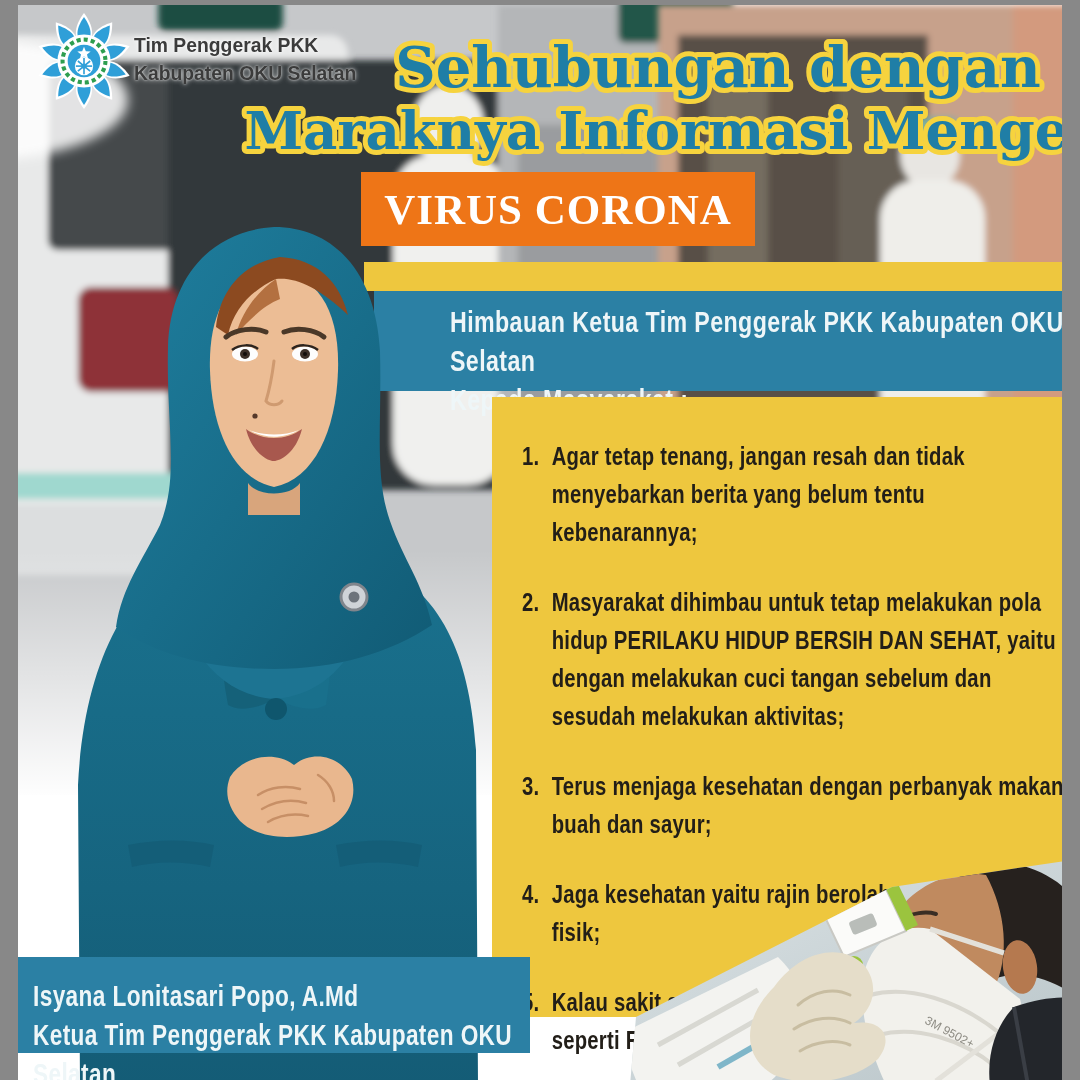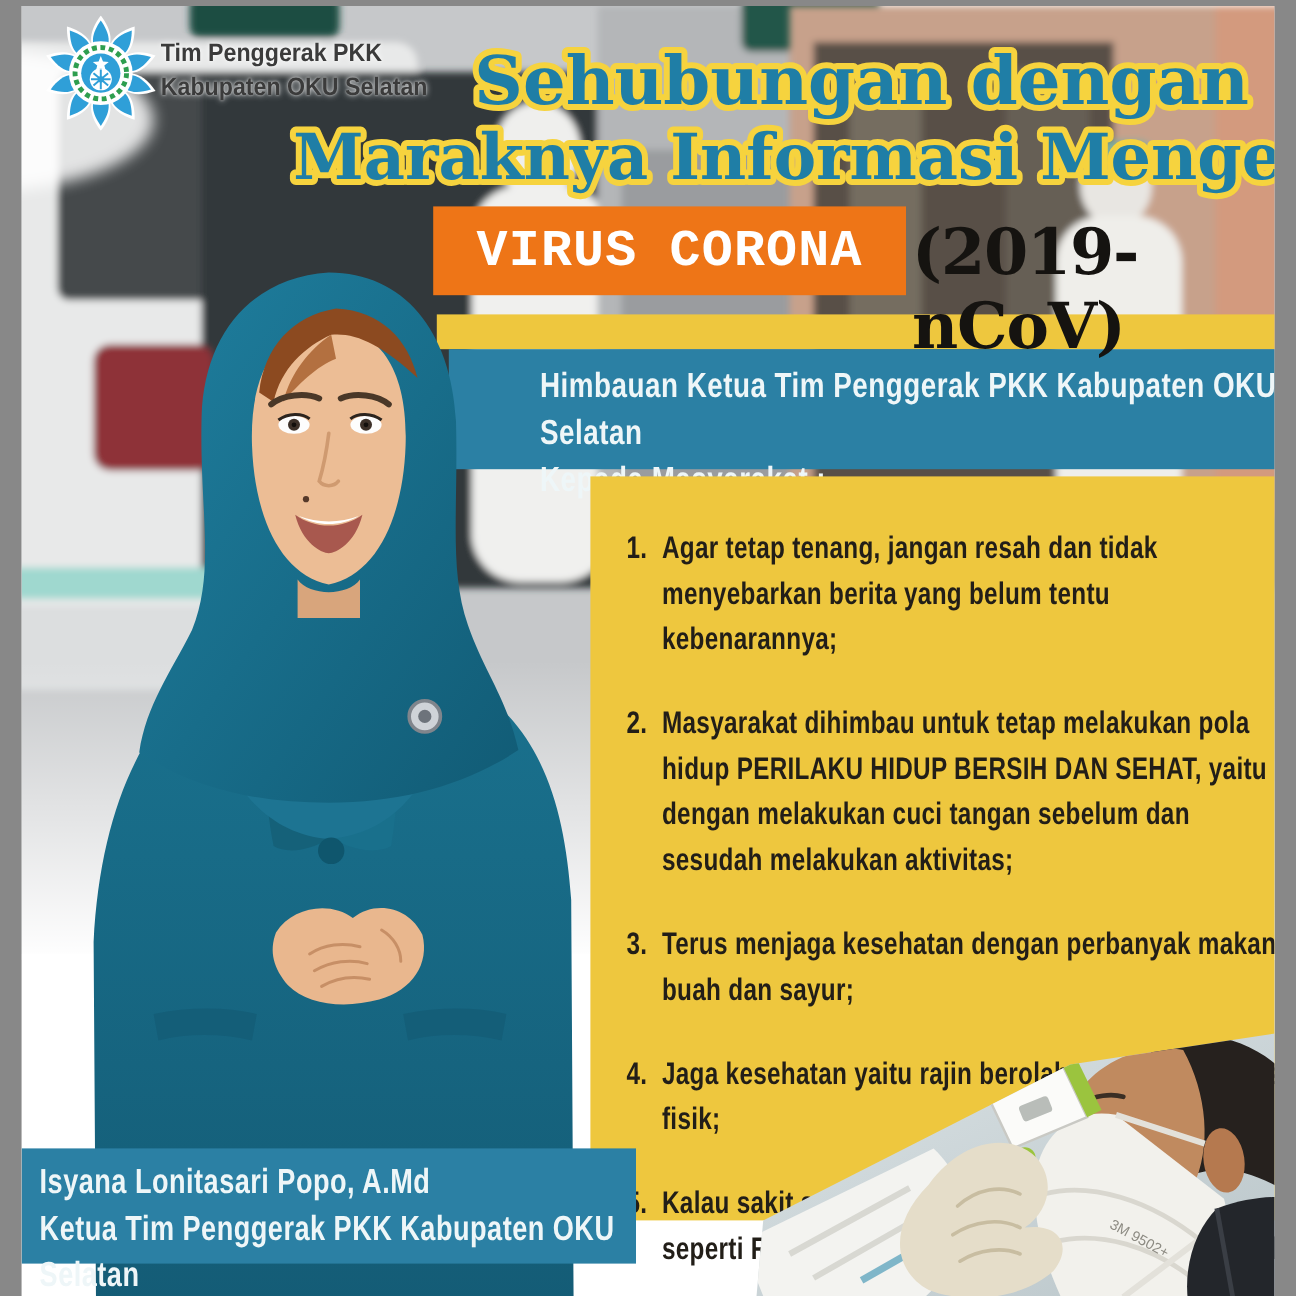--- a/index.html
+++ b/index.html
@@ -15,21 +15,21 @@
 
   
   .title-svg{left:0;top:0;z-index:3;}
   .title-svg text{font-family:"DejaVu Serif",serif;font-weight:bold;
                   paint-order:stroke;stroke:#f6d33e;stroke-width:10px;stroke-linejoin:round;
                   fill:#1f7ea6;}
 
   
   .virus-box{left:343px;top:167px;width:394px;height:74px;background:#ee7517;z-index:3;
              display:flex;align-items:center;justify-content:center;}
-  .virus-box span{color:#fff;font-family:Liberation Mono, monospace;font-weight:bold;font-size:43px;
+  .virus-box span{color:#fff;font-family:Liberation Serif, serif;font-weight:bold;font-size:43px;
                   letter-spacing:1px;text-align:center;}
   .ncov{left:742px;top:174px;z-index:3;color:#151310;font-family:"DejaVu Serif",serif;
         font-weight:bold;font-size:53px;letter-spacing:-1px;}
 
   
   .yellow-strip{left:346px;top:257px;width:732px;height:29px;background:#eec73e;z-index:2;}
   .appeal-box{left:356px;top:286px;width:722px;height:100px;background:#2b80a4;z-index:2;
               box-sizing:border-box;padding:12px 16px 0 76px;}
   .appeal-box .txt{width:800px;transform:scaleX(.8);transform-origin:left top;
                    color:#eef6f8;font-size:29px;font-weight:bold;line-height:39px;letter-spacing:.5px;}
@@ -38,21 +38,21 @@
   .yellow-panel{left:474px;top:392px;width:584px;height:620px;background:#eec73e;z-index:2;
                 box-sizing:border-box;padding:40px 0 0 30px;}
   .list-inner{width:720px;transform:scaleX(.78);transform-origin:left top;}
   .item{display:flex;margin-bottom:32px;color:#221e18;font-size:26px;line-height:38px;
         font-weight:bold;letter-spacing:.3px;}
   .item .num{width:38px;flex:none;}
   .item .txt{width:670px;}
 
   
   .sig-box{left:0;top:952px;width:512px;height:96px;background:#2b80a4;z-index:5;
-           box-sizing:border-box;padding:9px 0 0 15px;}
+           box-sizing:border-box;padding:20px 0 0 15px;}
   .sig-box .txt{width:640px;transform:scaleX(.78);transform-origin:left top;
                 color:#eef6f8;font-size:29px;font-weight:bold;line-height:39px;letter-spacing:.5px;}
 
   .z1{z-index:1;} .z4{z-index:4;} .z6{z-index:6;}
 </style>
 </head>
 <body>
 
 <div class="poster">
 
@@ -162,21 +162,20 @@
   </div>
 
   <svg class="abs title-svg" width="1080" height="260" viewBox="0 0 1080 260">
     <text x="700" y="82" text-anchor="middle" font-size="56">Sehubungan dengan</text>
     <text x="685" y="144" text-anchor="middle" font-size="53">Maraknya Informasi Mengenai</text>
   </svg>
 
   <div class="abs virus-box">
     <span>VIRUS CORONA</span>
   </div>
-  <div class="abs ncov">(2019-nCoV)</div>
 
   <div class="abs yellow-strip"></div>
   <div class="abs appeal-box">
     <div class="txt">
       <div>Himbauan Ketua Tim Penggerak PKK Kabupaten OKU Selatan</div>
       <div>Kepada Masyarakat :</div>
     </div>
   </div>
 
   <div class="abs yellow-panel">

